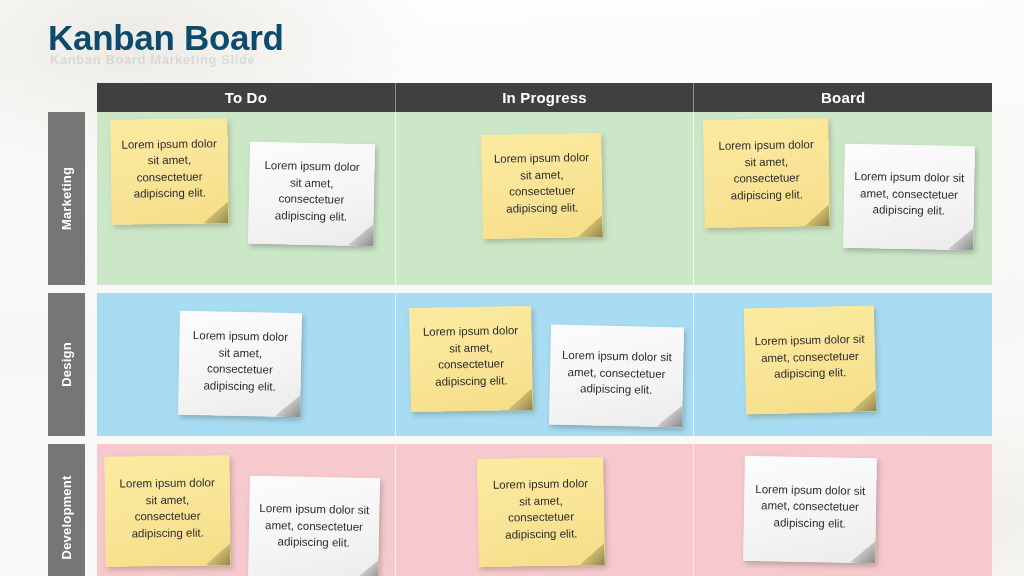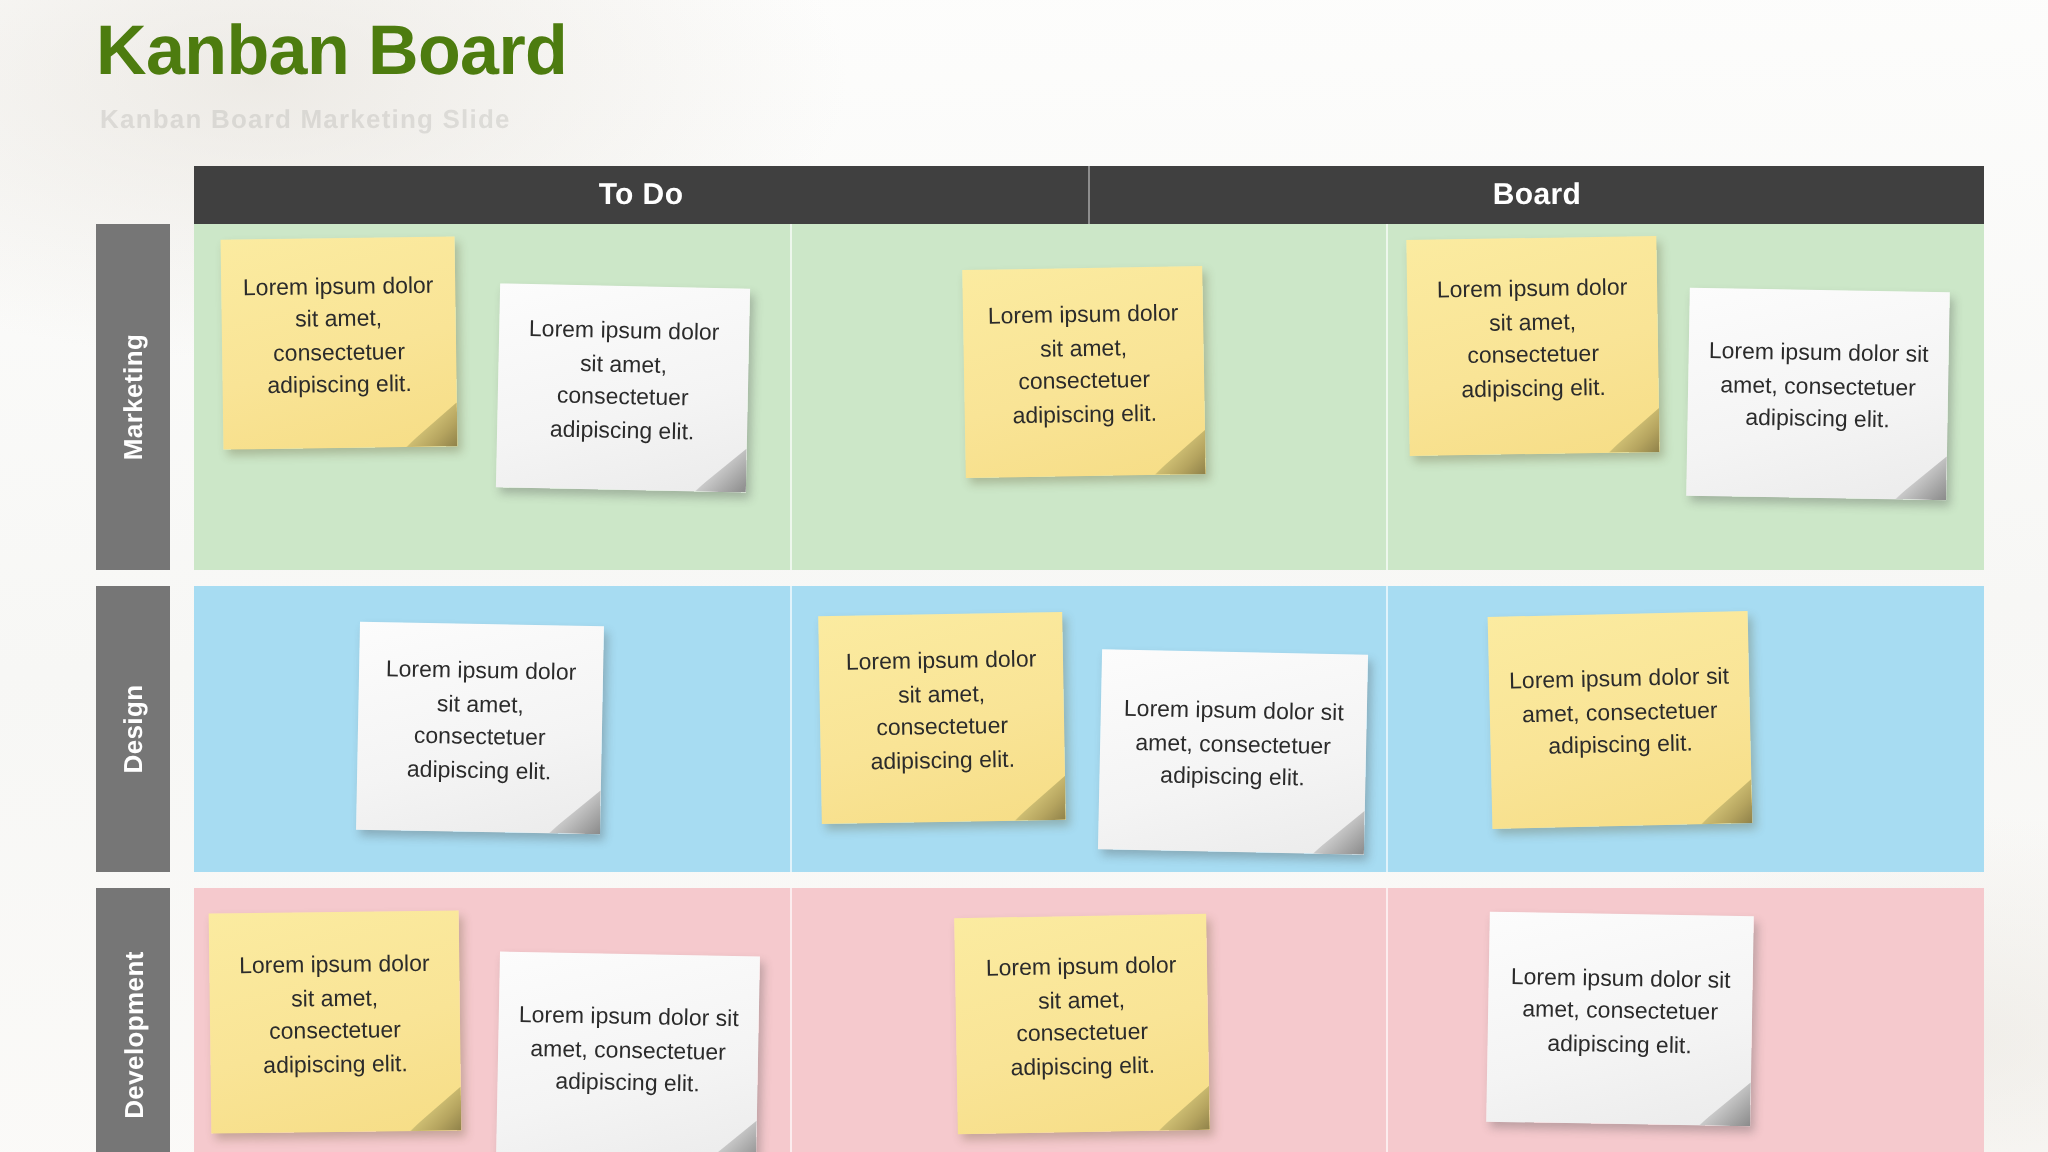--- a/index.html
+++ b/index.html
@@ -22,24 +22,24 @@
       radial-gradient(ellipse 420px 200px at 130px 40px, rgba(225,220,212,0.55), rgba(255,255,255,0) 70%),
       radial-gradient(ellipse 300px 160px at 980px 520px, rgba(228,224,216,0.45), rgba(255,255,255,0) 70%),
       radial-gradient(ellipse 260px 120px at 520px 566px, rgba(230,228,222,0.4), rgba(255,255,255,0) 72%),
       linear-gradient(178deg, #fdfdfc 0%, #f7f7f5 55%, #fbfaf8 100%);
     pointer-events: none;
   }
 
   #page-title {
     position: absolute;
     left: 48px;
-    top: 4px;
+    top: 16px;
     font-size: 35px;
     font-weight: bold;
-    color: #4d7c0f;
+    color: #0c4a6e;
     letter-spacing: -0.3px;
     line-height: 44px;
     white-space: nowrap;
   }
   #watermark {
     position: absolute;
     left: 50px;
     top: 52px;
     font-size: 13px;
     color: rgba(140,140,136,0.22);
@@ -155,20 +155,21 @@
 <body>
 
 <div class="bg-wash"></div>
 
 <div id="page-title">Kanban Board</div>
 <div id="watermark">Kanban Board Marketing Slide</div>
 
 <div class="board">
   <div class="header-row" id="column-header-row">
       <div class="col-head">To Do</div>
+      <div class="col-head">In Progress</div>
       <div class="col-head">Board</div>
     </div>
   <div id="swimlanes">
       <div class="swim-row" style="height: 173px;">
         <div class="row-label" style="height: 173px;">
           <span>Marketing</span>
         </div>
         <div class="swim-cell" style="background: rgb(204, 231, 200);">
           <div class="note yellow" style="left: 14px; top: 7px; width: 117px; height: 105px; transform: rotate(-0.8deg);">
             <span class="note-text">Lorem ipsum dolor sit amet, consectetuer adipiscing elit.</span>

